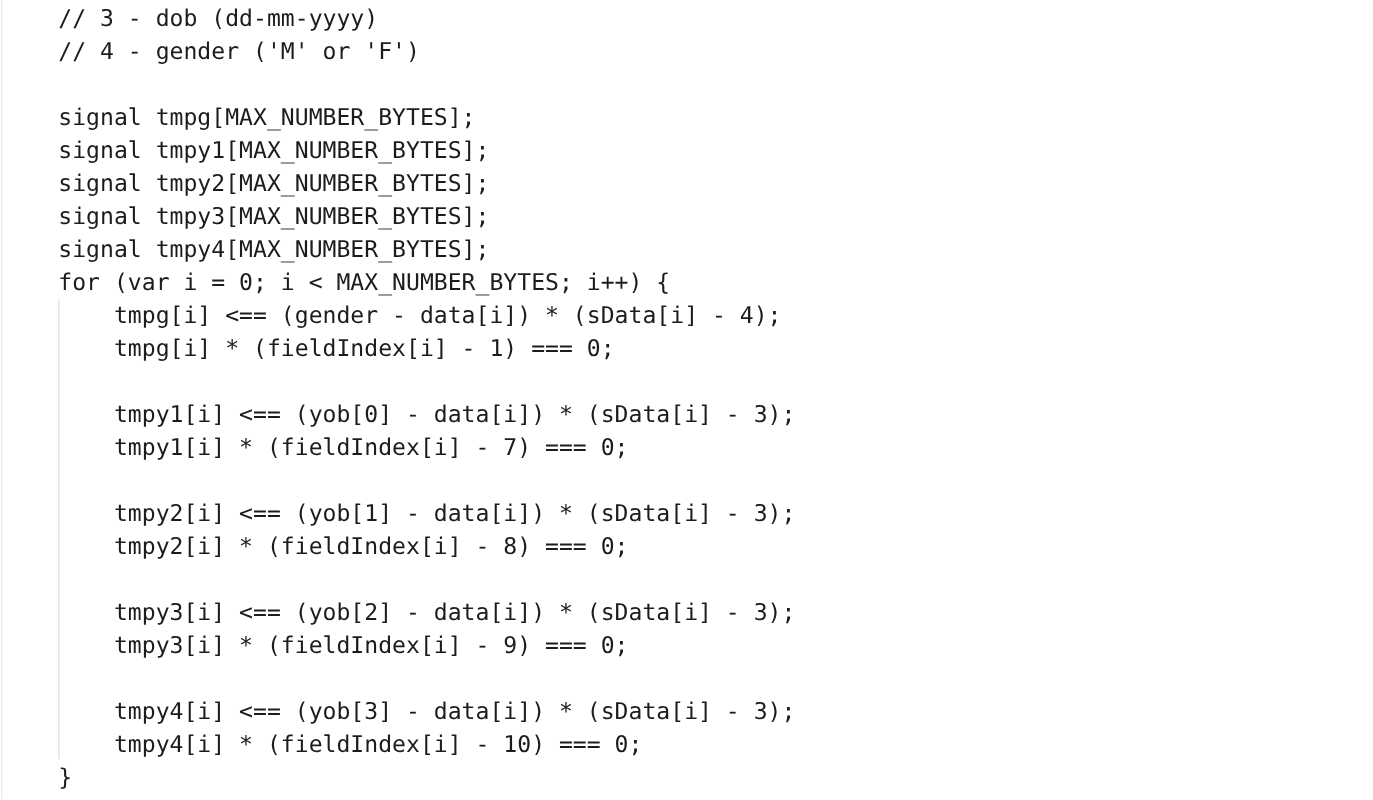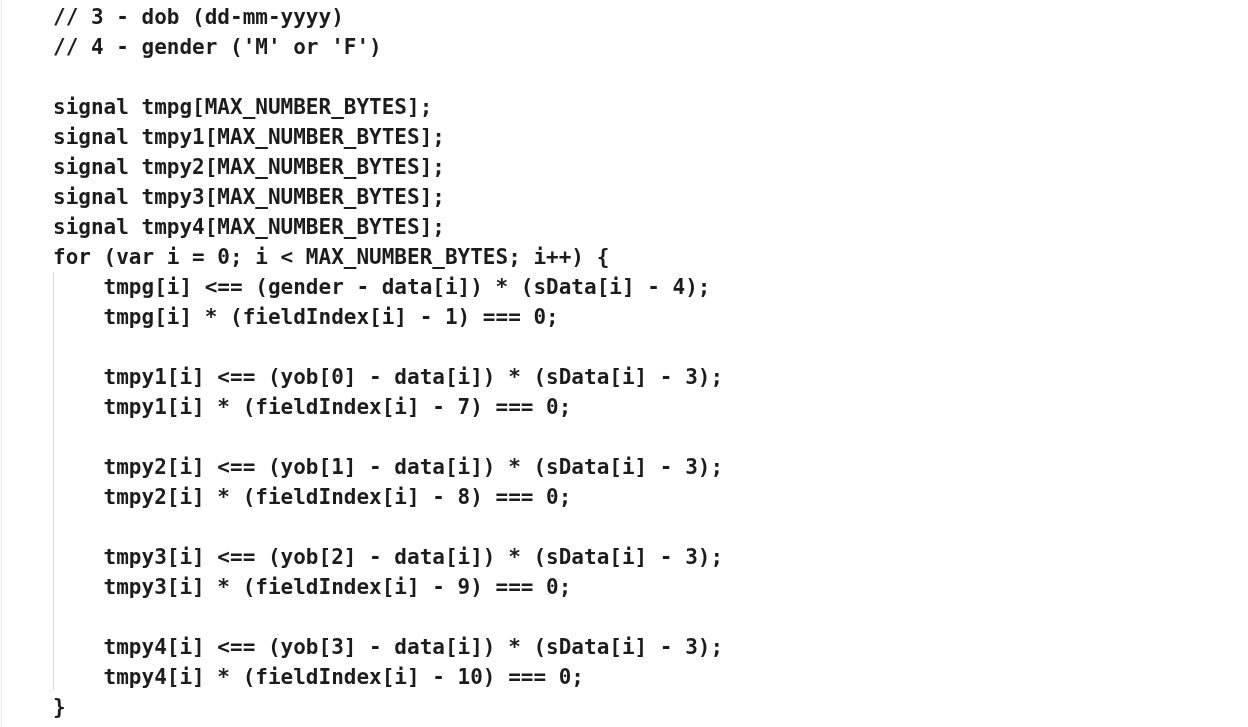--- a/index.html
+++ b/index.html
@@ -13,21 +13,20 @@
     overflow: hidden;
     font-family: "DejaVu Sans Mono", "Liberation Mono", monospace;
   }
 
   #editor {
     position: relative;
     width: 1248px;
     height: 727px;
     background: #ffffff;
     box-sizing: border-box;
-    font-weight: bold;
   }
 
   
   #gutter-edge {
     position: absolute;
     left: 1px;
     top: 0;
     width: 1px;
     height: 727px;
     background: #e8e8e8;

